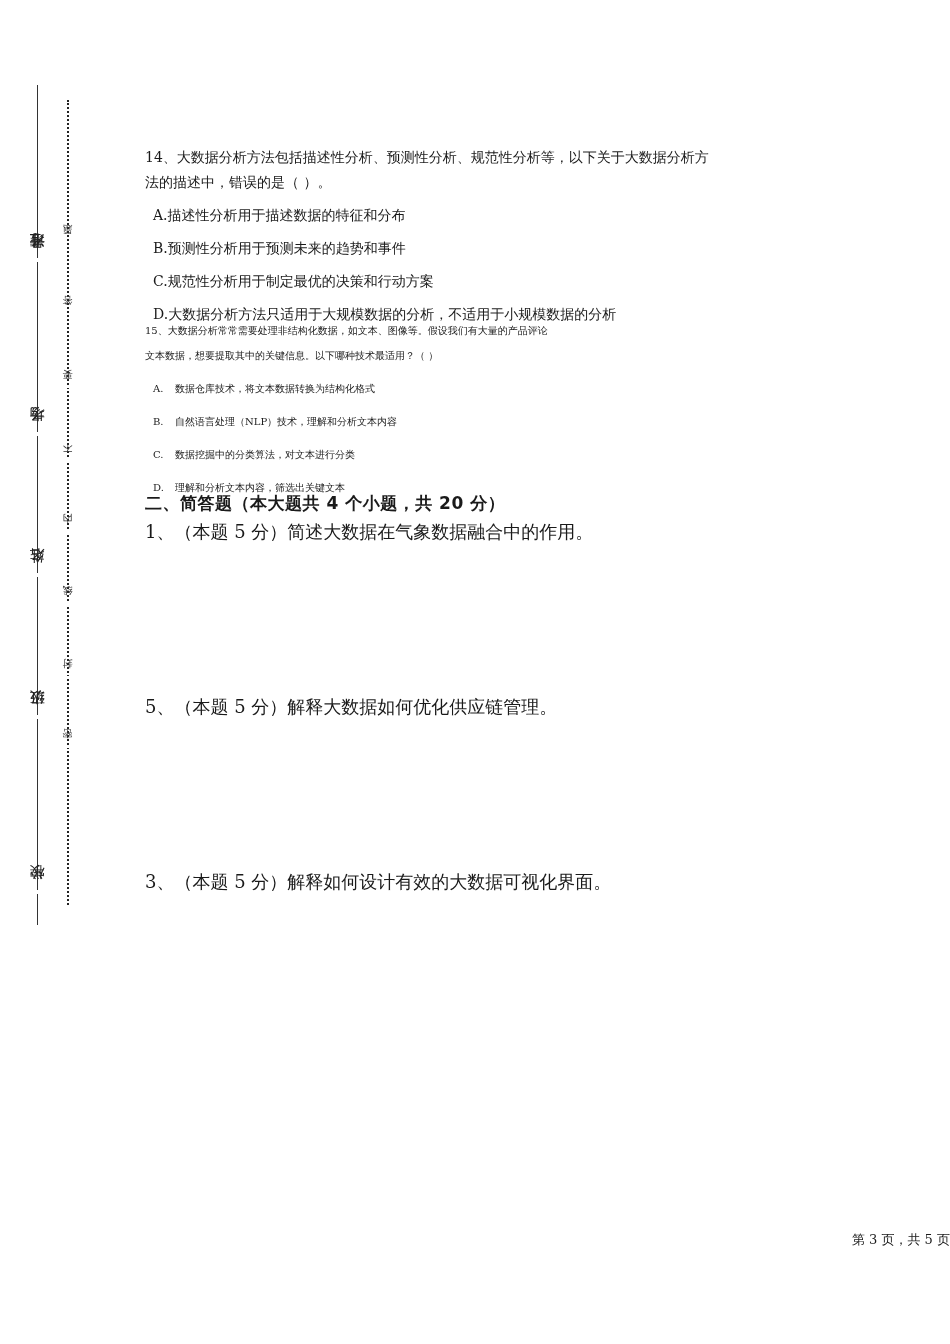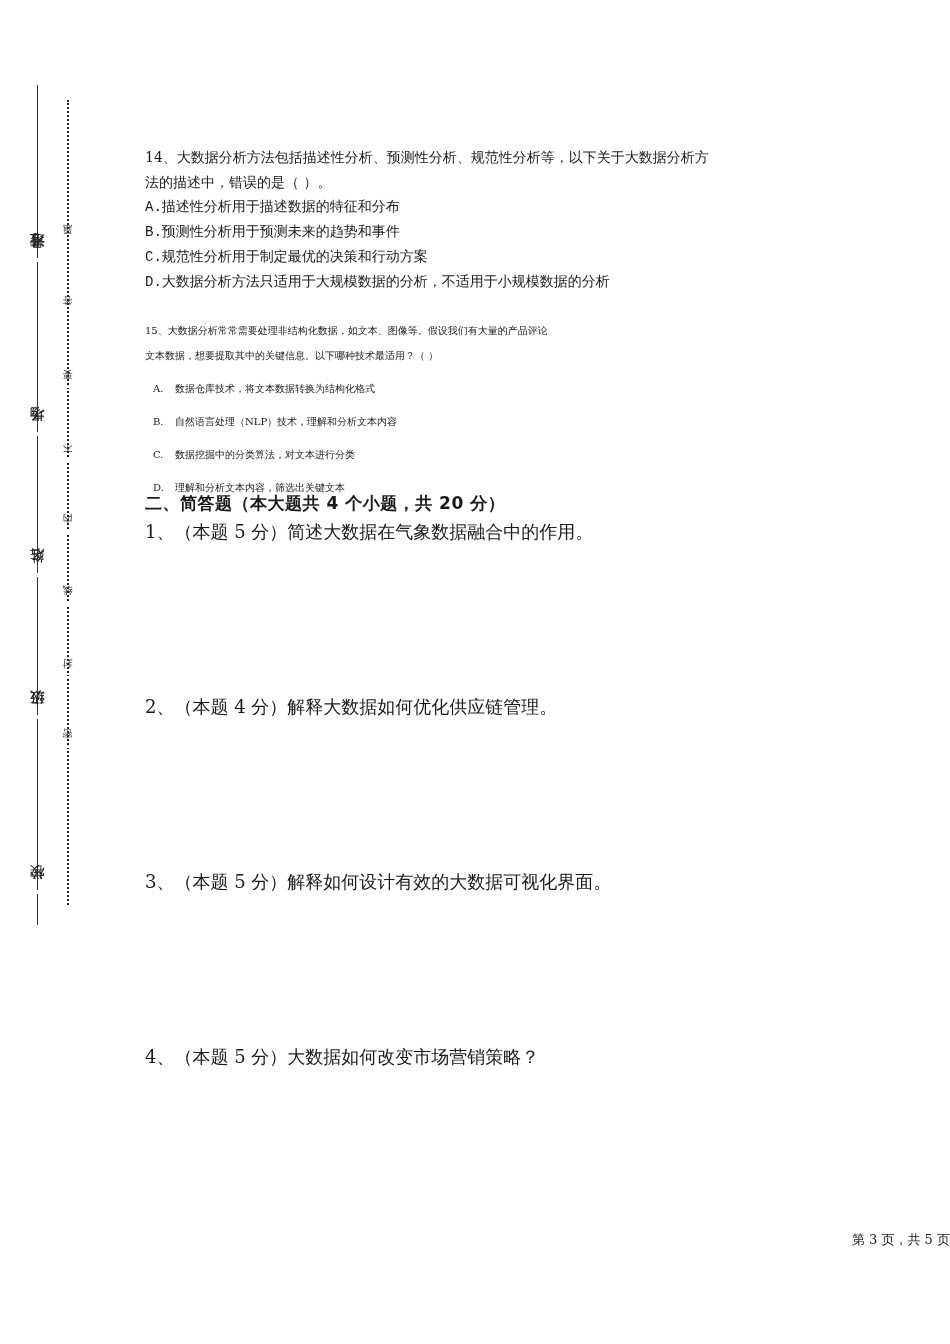--- a/index.html
+++ b/index.html
@@ -12,21 +12,21 @@
   .dotted-line { position:absolute; left:67px; top:100px; height:805px; width:0;
                  border-left:2px dotted #222; }
   .vlabel { position:absolute; left:22px; font-size:15px; writing-mode:vertical-rl;
             transform:rotate(180deg); background:#fff; padding:2px 0; line-height:30px; width:30px; text-align:center; color:#222;}
   .dlabel { position:absolute; left:59px; font-size:10px; background:#fff; width:18px; text-align:center;
             writing-mode:vertical-rl; transform:rotate(180deg); color:#333; line-height:18px; padding:1px 0;}
 
   
   .content { position:absolute; left:145px; top:145px; width:680px; font-size:14px; line-height:25px; }
   .q-text { margin:0; }
-  .opt { margin:0;font-family:Liberation Mono, monospace; }
+  .opt { margin:8px; }
   .block15 { position:absolute; left:145px; top:318px; width:680px; font-size:10px; line-height:25px; }
   .opt15 { margin:8px; }
   .opt15 .letter { display:inline-block; width:22px; }
   .section-title { position:absolute; left:145px; top:492px; font-size:17px; font-weight:bold; font-family:"DejaVu Sans","Liberation Sans",sans-serif; letter-spacing:0.5px;}
   .sq { position:absolute; left:145px; font-size:18px; }
   .footer { position:absolute; top:1231px; left:0; width:950px; text-align:right; font-size:13px; }
 </style>
 </head>
 <body>
 
@@ -63,18 +63,17 @@
     <p class="q-text">15、大数据分析常常需要处理非结构化数据，如文本、图像等。假设我们有大量的产品评论</p>
     <p class="q-text">文本数据，想要提取其中的关键信息。以下哪种技术最适用？（ ）</p>
     <p class="opt15"><span class="letter">A.</span><span>数据仓库技术，将文本数据转换为结构化格式</span></p>
     <p class="opt15"><span class="letter">B.</span><span>自然语言处理（NLP）技术，理解和分析文本内容</span></p>
     <p class="opt15"><span class="letter">C.</span><span>数据挖掘中的分类算法，对文本进行分类</span></p>
     <p class="opt15"><span class="letter">D.</span><span>理解和分析文本内容，筛选出关键文本</span></p>
   </div>
 
   <div class="section-title">二、简答题（本大题共 4 个小题，共 20 分）</div>
   <div class="sq" style="top:520px;">1、（本题 5 分）简述大数据在气象数据融合中的作用。</div>
-  <div class="sq" style="top:695px;">2、（本题 4 分）解释大数据如何优化供应链管理。</div>
+  <div class="sq" style="top:695px;">5、（本题 5 分）解释大数据如何优化供应链管理。</div>
   <div class="sq" style="top:870px;">3、（本题 5 分）解释如何设计有效的大数据可视化界面。</div>
-  <div class="sq" style="top:1045px;">4、（本题 5 分）大数据如何改变市场营销策略？</div>
 
   <div class="footer">第 3 页，共 5 页</div>
 </div>
 
 </body></html>

